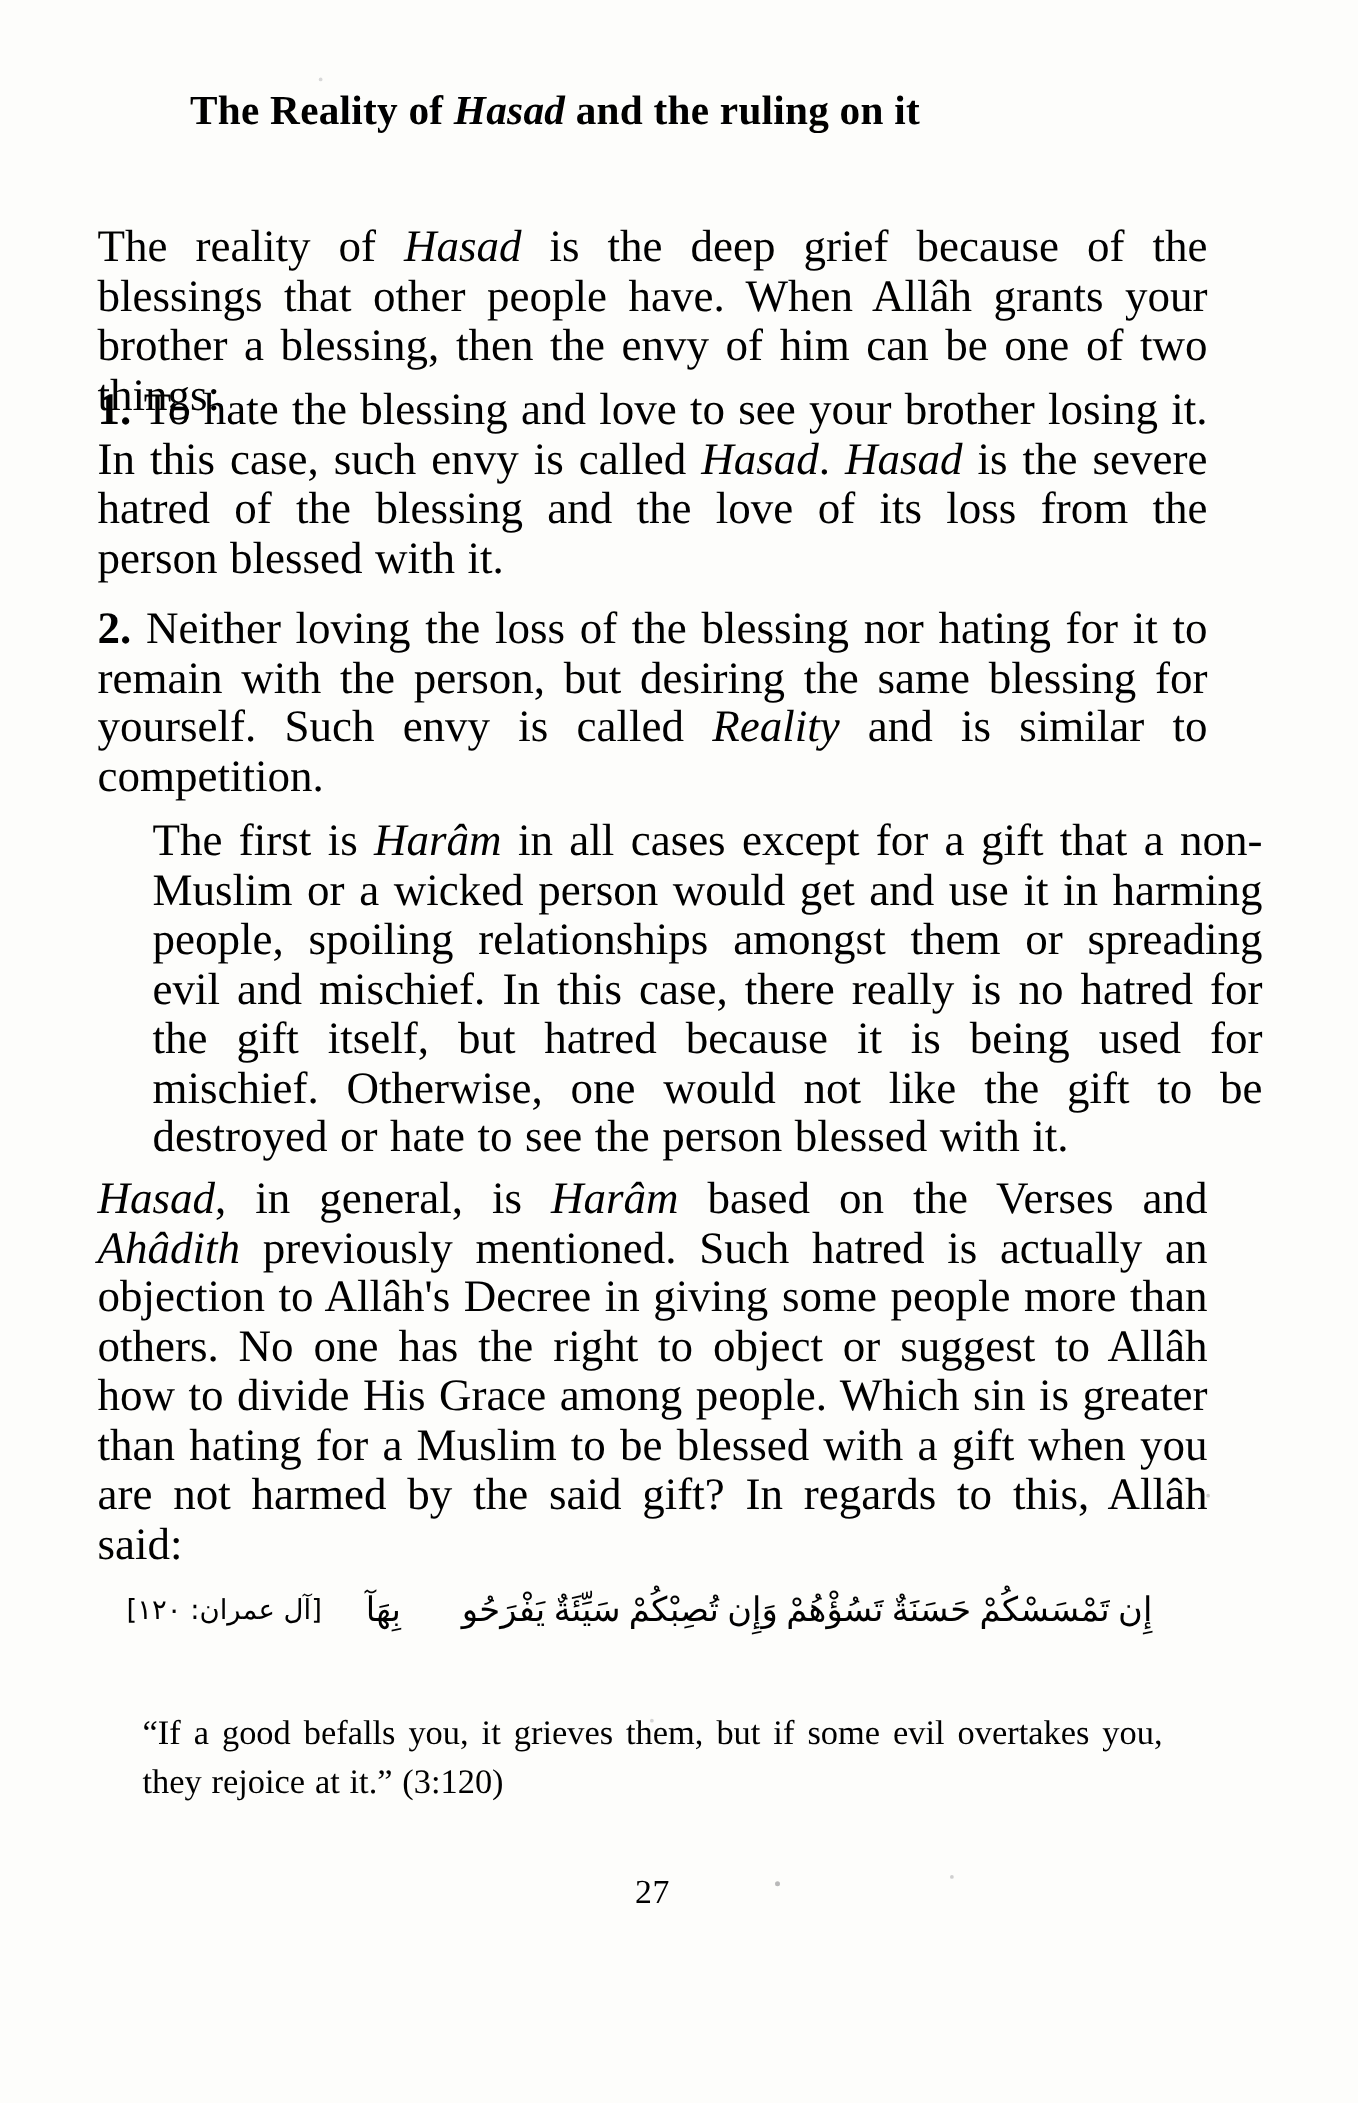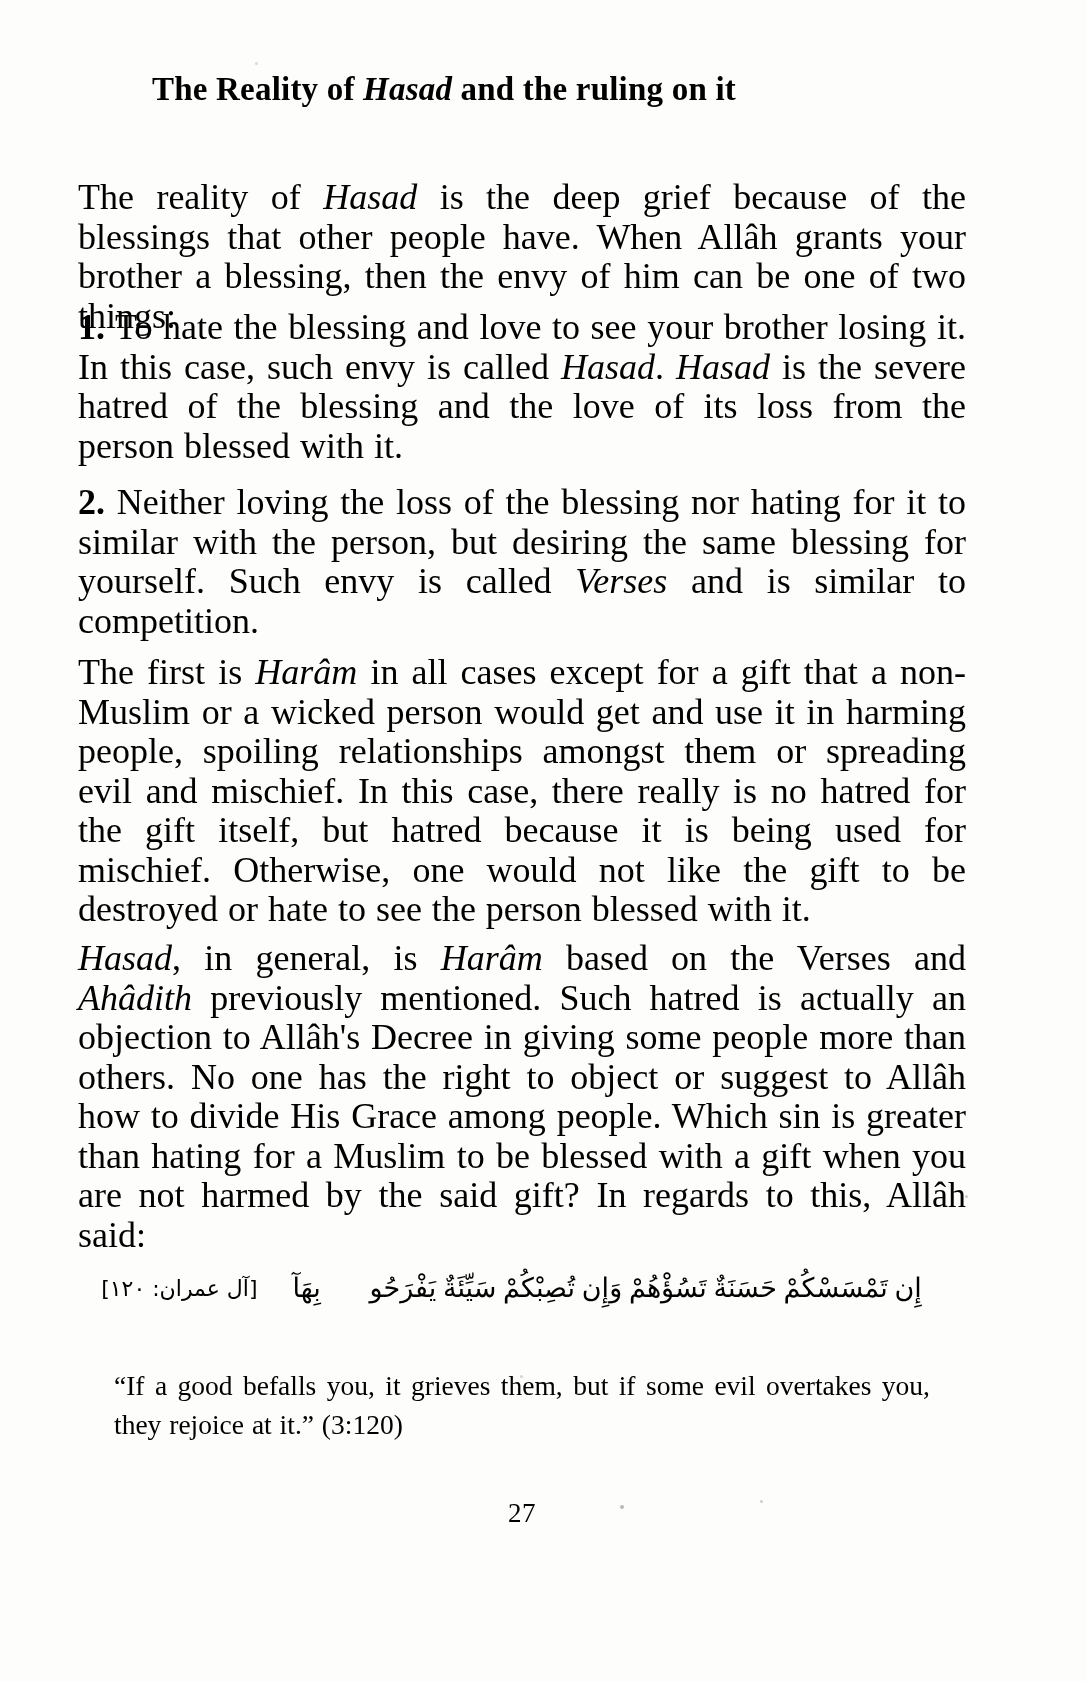--- a/index.html
+++ b/index.html
@@ -68,21 +68,21 @@
   }
   .body-block.last-line-left { text-align-last: left; }
 
   .body-block i { font-style: italic; }
   .body-block b { font-weight: bold; }
 
   
   #para-intro   { top: 142px; }
   #para-item1   { top: 272px; }
   #para-item2   { top: 447px; }
-  #para-first   { top: 617px; }
+  #para-first   { top: 617px; margin-left: 44px; }
   #para-hasad   { top: 903px; }
 
   .ayah-row {
     position: absolute;
     left: 0;
     top: 1268px;
     width: 888px;
     display: flex;
     align-items: center;
     justify-content: center;
@@ -146,21 +146,21 @@
   <h1 class="page-title">
     <span>The Reality of </span><i>Hasad</i><span> and the ruling on it</span>
   </h1>
 
   <div class="content">
 
     <p class="body-block last-line-left" id="para-intro"><span>The reality of </span><i>Hasad</i><span> is the deep grief because of the blessings that other people have. When Allâh grants your brother a blessing, then the envy of him can be one of two things:</span></p>
 
     <p class="body-block last-line-left" id="para-item1"><b>1.</b><span> To hate the blessing and love to see your brother losing it. In this case, such envy is called </span><i>Hasad</i><span>. </span><i>Hasad</i><span> is the severe hatred of the blessing and the love of its loss from the person blessed with it.</span></p>
 
-    <p class="body-block last-line-left" id="para-item2"><b>2.</b><span> Neither loving the loss of the blessing nor hating for it to similar with the person, but desiring the same blessing for yourself. Such envy is called </span><i>Verses</i><span> and is similar to competition.</span></p>
+    <p class="body-block last-line-left" id="para-item2"><b>2.</b><span> Neither loving the loss of the blessing nor hating for it to remain with the person, but desiring the same blessing for yourself. Such envy is called </span><i>Reality</i><span> and is similar to competition.</span></p>
 
     <p class="body-block last-line-left" id="para-first"><span>The first is </span><i>Harâm</i><span> in all cases except for a gift that a non-Muslim or a wicked person would get and use it in harming people, spoiling relationships amongst them or spreading evil and mischief. In this case, there really is no hatred for the gift itself, but hatred because it is being used for mischief. Otherwise, one would not like the gift to be destroyed or hate to see the person blessed with it.</span></p>
 
     <p class="body-block last-line-left" id="para-hasad"><i>Hasad</i><span>, in general, is </span><i>Harâm</i><span> based on the Verses and </span><i>Ahâdith</i><span> previously mentioned. Such hatred is actually an objection to Allâh's Decree in giving some people more than others. No one has the right to object or suggest to Allâh how to divide His Grace among people. Which sin is greater than hating for a Muslim to be blessed with a gift when you are not harmed by the said gift? In regards to this, Allâh said:</span></p>
 
     <div class="ayah-row">
       <span class="ayah-text">﴿إِن تَمْسَسْكُمْ حَسَنَةٌ تَسُؤْهُمْ وَإِن تُصِبْكُمْ سَيِّئَةٌ يَفْرَحُوا۟ بِهَآ﴾</span>
       <span class="ayah-ref">[آل عمران: ١٢٠]</span>
     </div>
 

